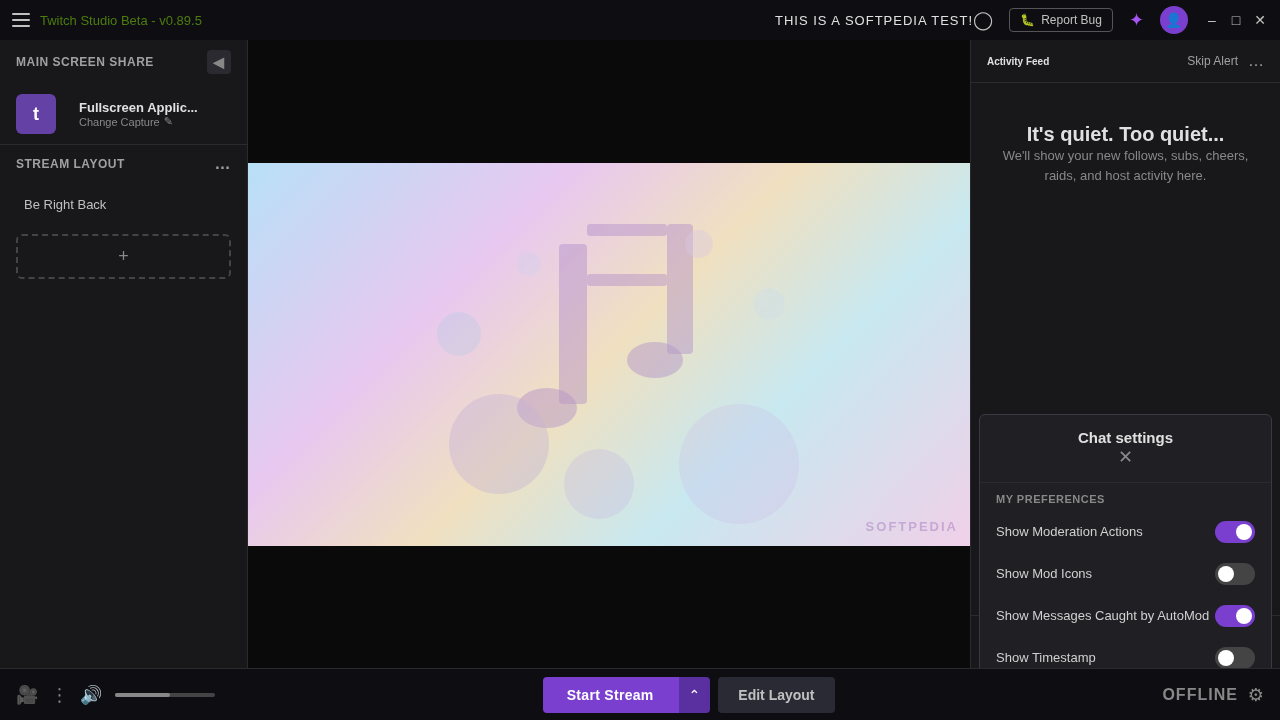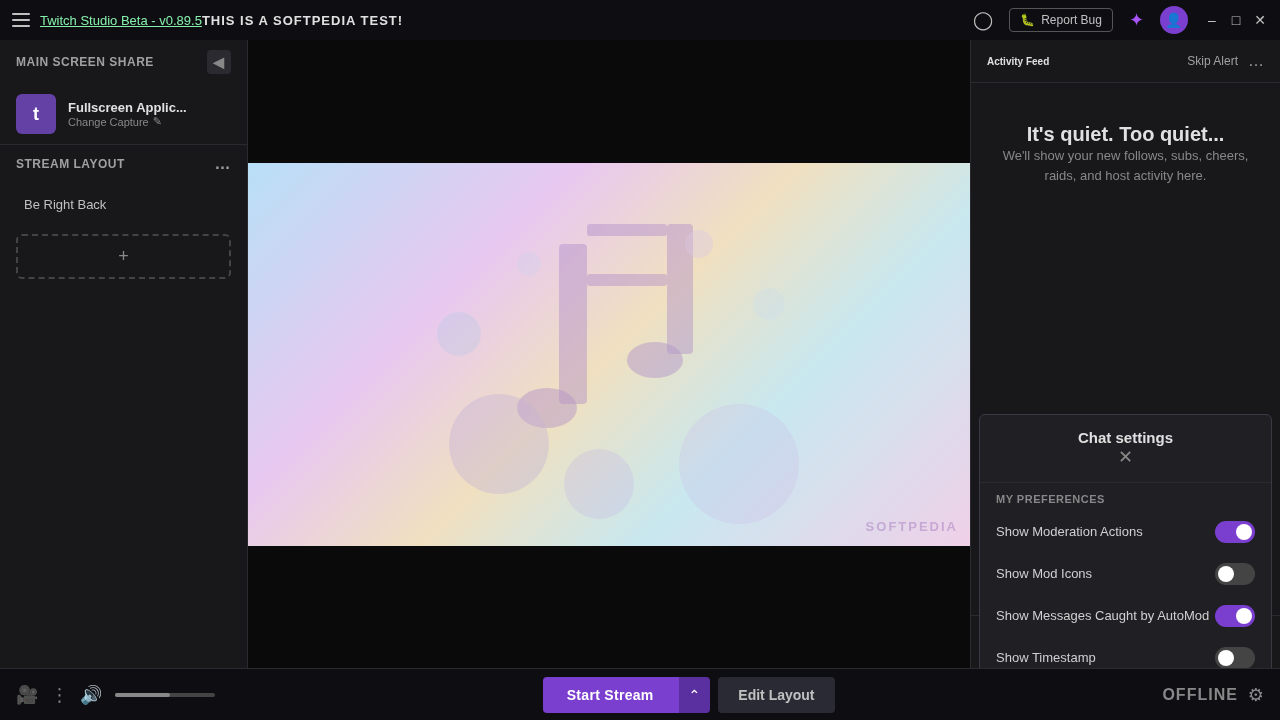--- a/index.html
+++ b/index.html
@@ -38,28 +38,27 @@
       cursor: pointer;
     }
     .hamburger-icon span {
       display: block;
       height: 2px;
       background: #c0c0c0;
       border-radius: 1px;
     }
     .titlebar-title {
       font-size: 13px;
-      color: #86efac;
-      text-decoration: underline;
+      color: #4d7c0f;
     }
     .titlebar-center {
       flex: 1;
-      text-align: left;
+      text-align: right;
       font-size: 13px;
-      font-weight: 700;
+      font-weight: 400;
       color: #e0e0e0;
       letter-spacing: 1px;
     }
     .titlebar-right {
       display: flex;
       align-items: center;
       gap: 16px;
     }
     .report-bug-btn {
       display: flex;
@@ -145,21 +144,21 @@
       width: 40px;
       height: 40px;
       background: #6441a5;
       border-radius: 6px;
       display: flex;
       align-items: center;
       justify-content: center;
       font-size: 16px;
       flex-shrink: 0;
     }
-    .source-info { flex: 1; min-width: 0; }
+    .source-info { flex: 1; min-width: 0; margin-left: 11px; }
     .source-name {
       font-size: 13px;
       font-weight: 600;
       color: #e0e0e0;
       white-space: nowrap;
       overflow: hidden;
       text-overflow: ellipsis;
     }
     .source-change {
       font-size: 11px;

